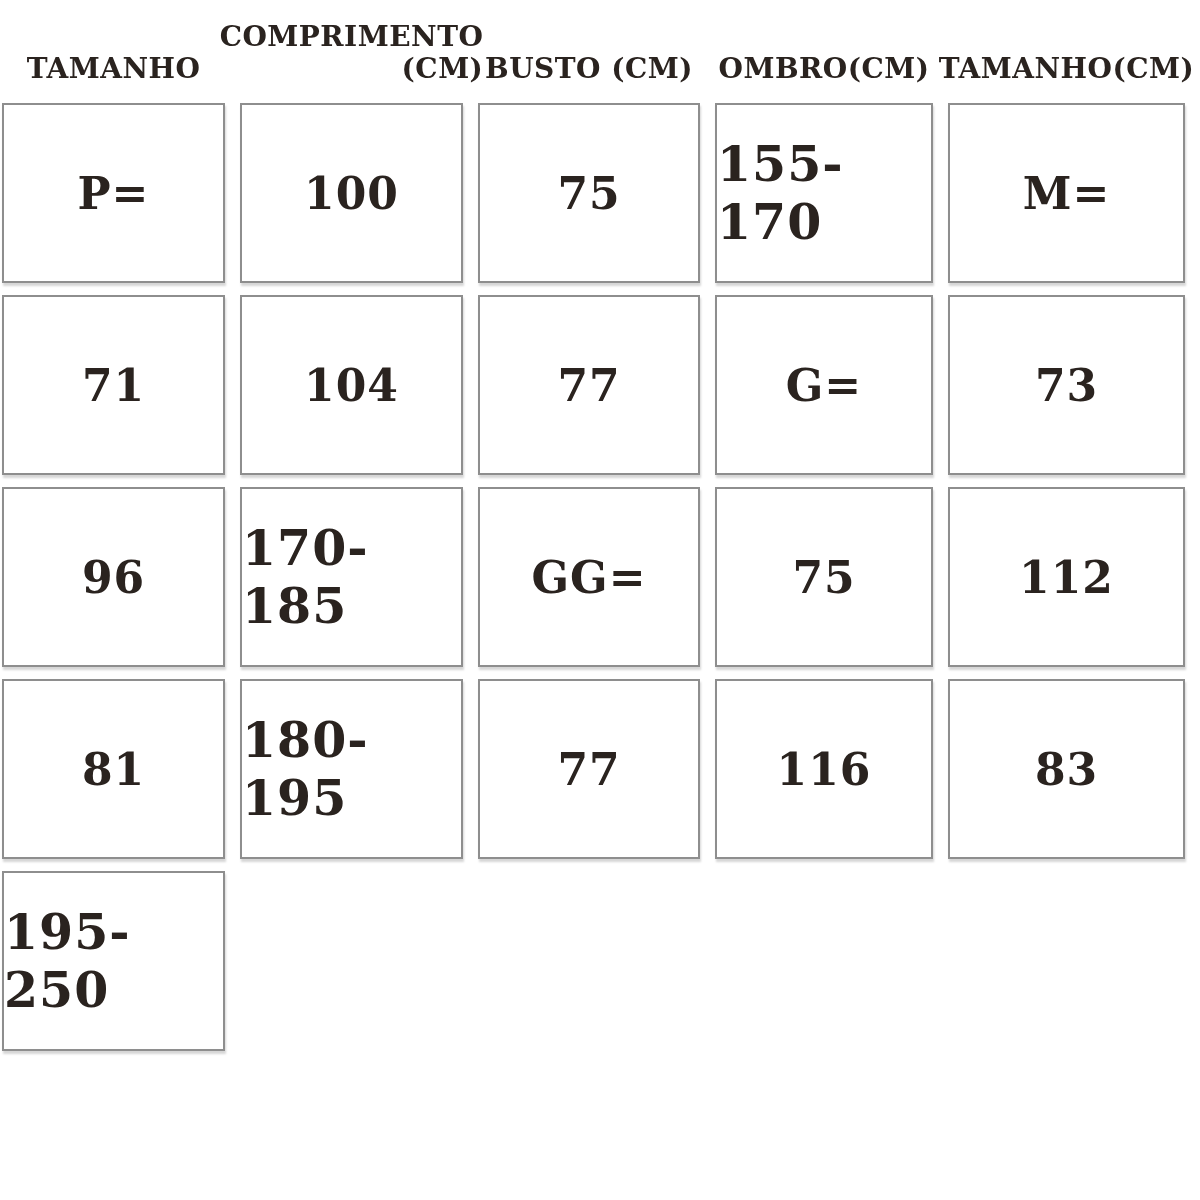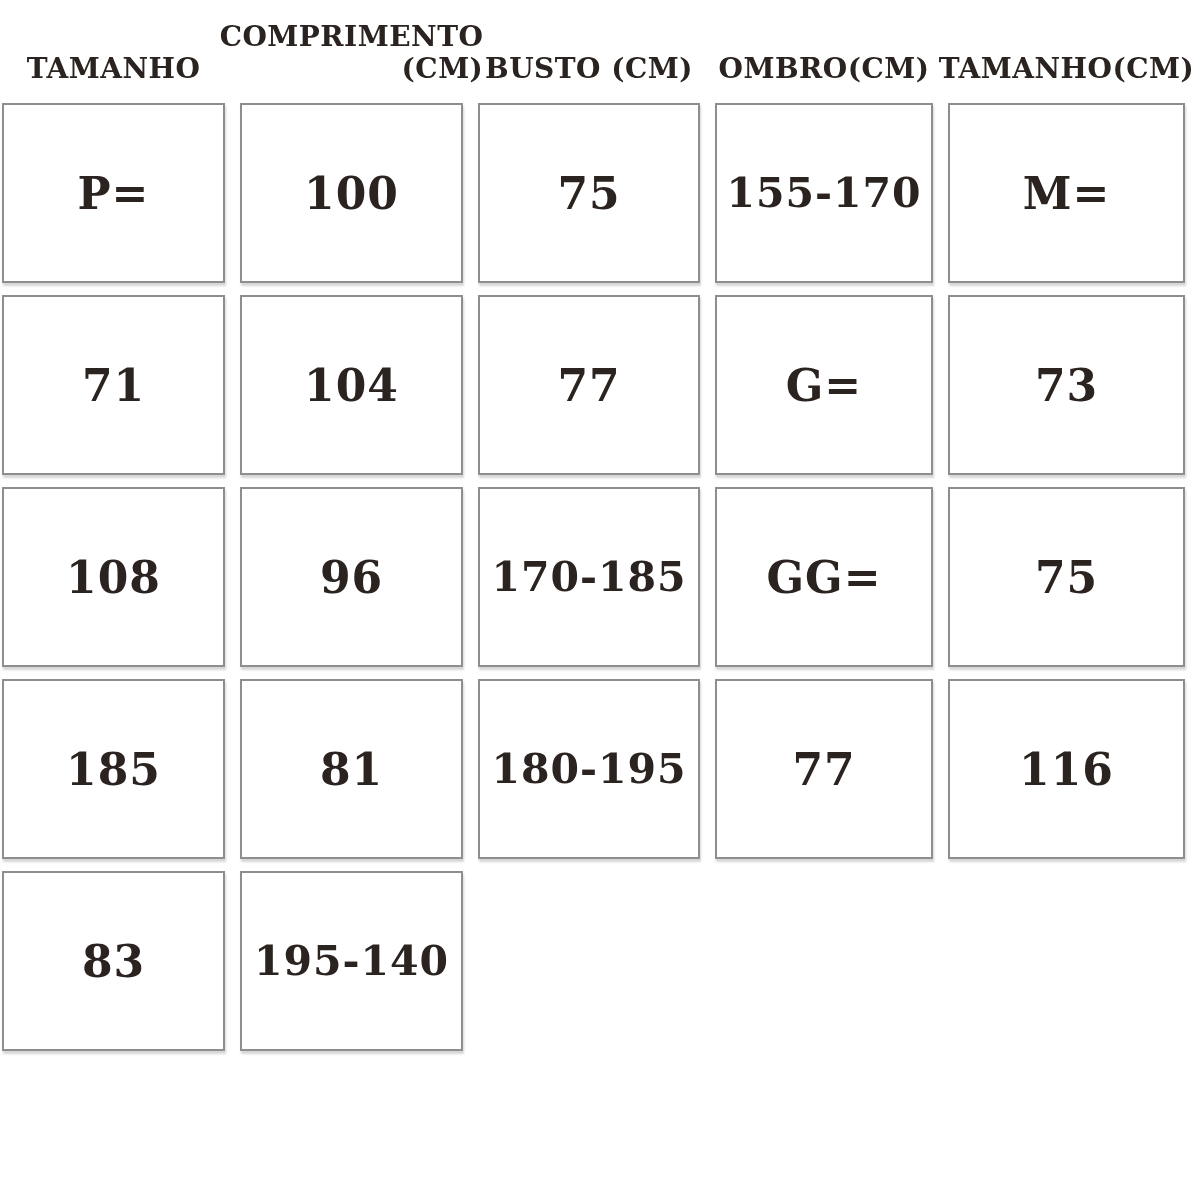--- a/index.html
+++ b/index.html
@@ -40,21 +40,21 @@
     background: #ffffff;
     display: flex;
     align-items: center;
     justify-content: center;
     font-weight: 700;
     font-size: 44px;
     letter-spacing: 1px;
     box-shadow: 1px 3px 2px rgba(0, 0, 0, 0.16);
     box-sizing: border-box;
   }
-  .cell.altura { font-size: 41px; }
+  .cell.altura { font-size: 49px; }
 </style>
 </head>
 <body>
 
 <div class="size-chart">
 
   <div class="hdr">
     <span>TAMANHO</span>
   </div>
   <div class="hdr">
@@ -96,51 +96,48 @@
     <span>77</span>
   </div>
 
   <div class="cell">
     <span>G=</span>
   </div>
   <div class="cell">
     <span>73</span>
   </div>
   <div class="cell">
-    <span>108</span>
-  </div>
-  <div class="cell">
     <span>96</span>
   </div>
   <div class="cell altura">
     <span>170-185</span>
   </div>
 
   <div class="cell">
     <span>GG=</span>
   </div>
   <div class="cell">
     <span>75</span>
   </div>
   <div class="cell">
-    <span>185</span>
+    <span>112</span>
   </div>
   <div class="cell">
     <span>81</span>
   </div>
   <div class="cell altura">
     <span>180-195</span>
   </div>
 
   <div class="cell">
     <span>77</span>
   </div>
   <div class="cell">
     <span>116</span>
   </div>
   <div class="cell">
     <span>83</span>
   </div>
   <div class="cell altura">
-    <span>195-140</span>
+    <span>195-250</span>
   </div>
 
 </div>
 
 </body></html>

